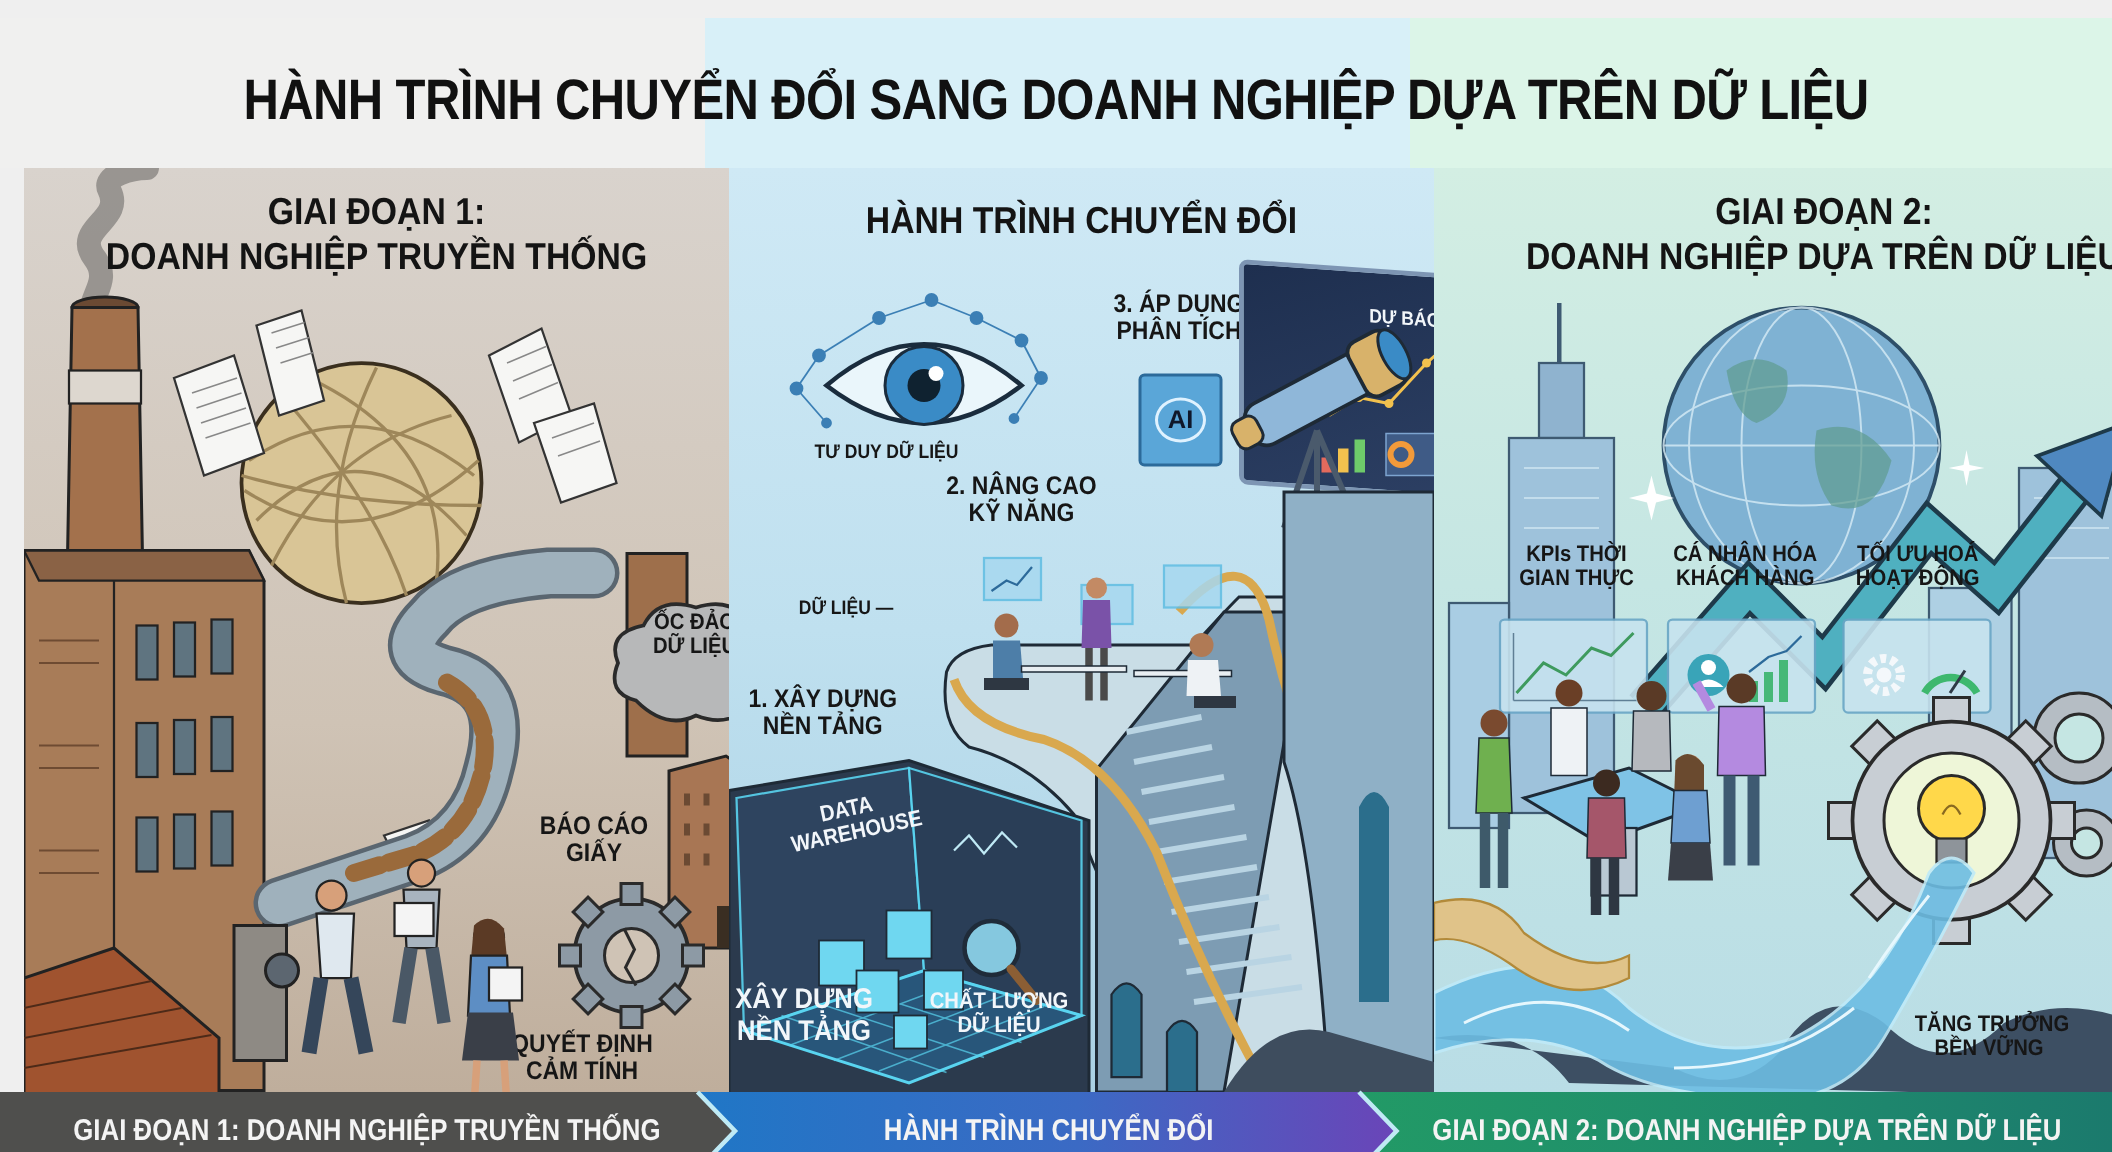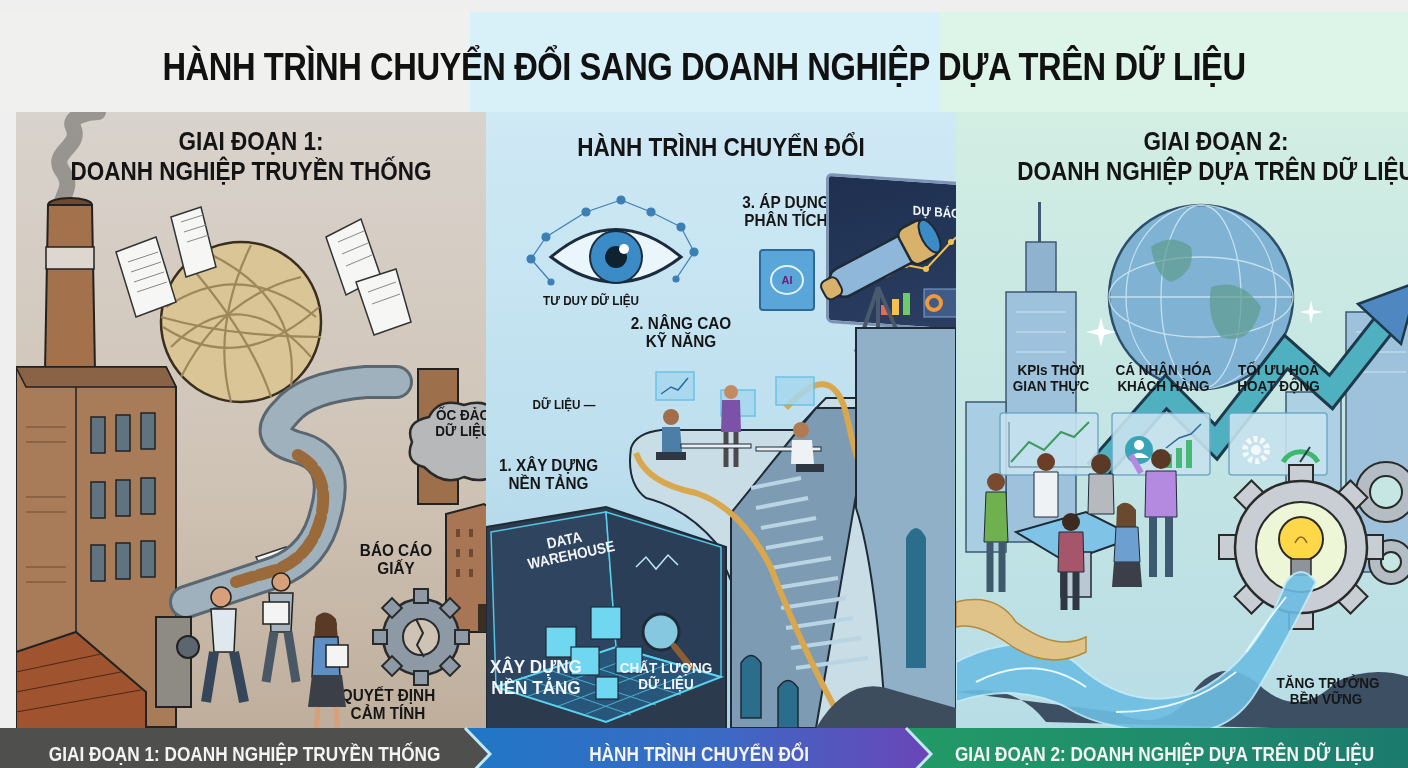--- a/index.html
+++ b/index.html
@@ -262,21 +262,21 @@
       <div>2. NÂNG CAO</div>
       <div>KỸ NĂNG</div>
     </div>
 
     <div class="label" style="left:245px;top:82px;width:110px">
       <div>3. ÁP DỤNG</div>
       <div>PHÂN TÍCH</div>
     </div>
 
     <div style="position:absolute;left:273px;top:137px;width:56px;height:62px;background:#5aa6d8;border:2px solid #2c6a9a;border-radius:4px;display:flex;align-items:center;justify-content:center;">
-      <span style="color:#701a75;font-weight:700;font-size:11px;border:2px solid #dff2ff;border-radius:50%;width:34px;height:30px;display:flex;align-items:center;justify-content:center;">AI</span>
+      <span style="color:#0f172a;font-weight:700;font-size:17px;border:2px solid #dff2ff;border-radius:50%;width:34px;height:30px;display:flex;align-items:center;justify-content:center;">AI</span>
     </div>
 
     <div style="position:absolute;left:340px;top:66px;width:150px;height:150px;background:linear-gradient(160deg,#1e2f4f,#2c3f63);border:3px solid #7d95b3;border-radius:6px;transform:skewY(4deg);">
       <div class="label sm light" style="left:80px;top:22px;width:55px;">DỰ BÁO</div>
     </div>
     <svg width="150" height="120" style="left:340px;top:95px">
       <polyline points="60,70 80,58 100,62 125,35 140,22" fill="none" stroke="#f2c14e" stroke-width="2"></polyline>
       <g fill="#f2c14e">
           <circle cx="80" cy="58" r="3"></circle>
           <circle cx="100" cy="62" r="3"></circle>

